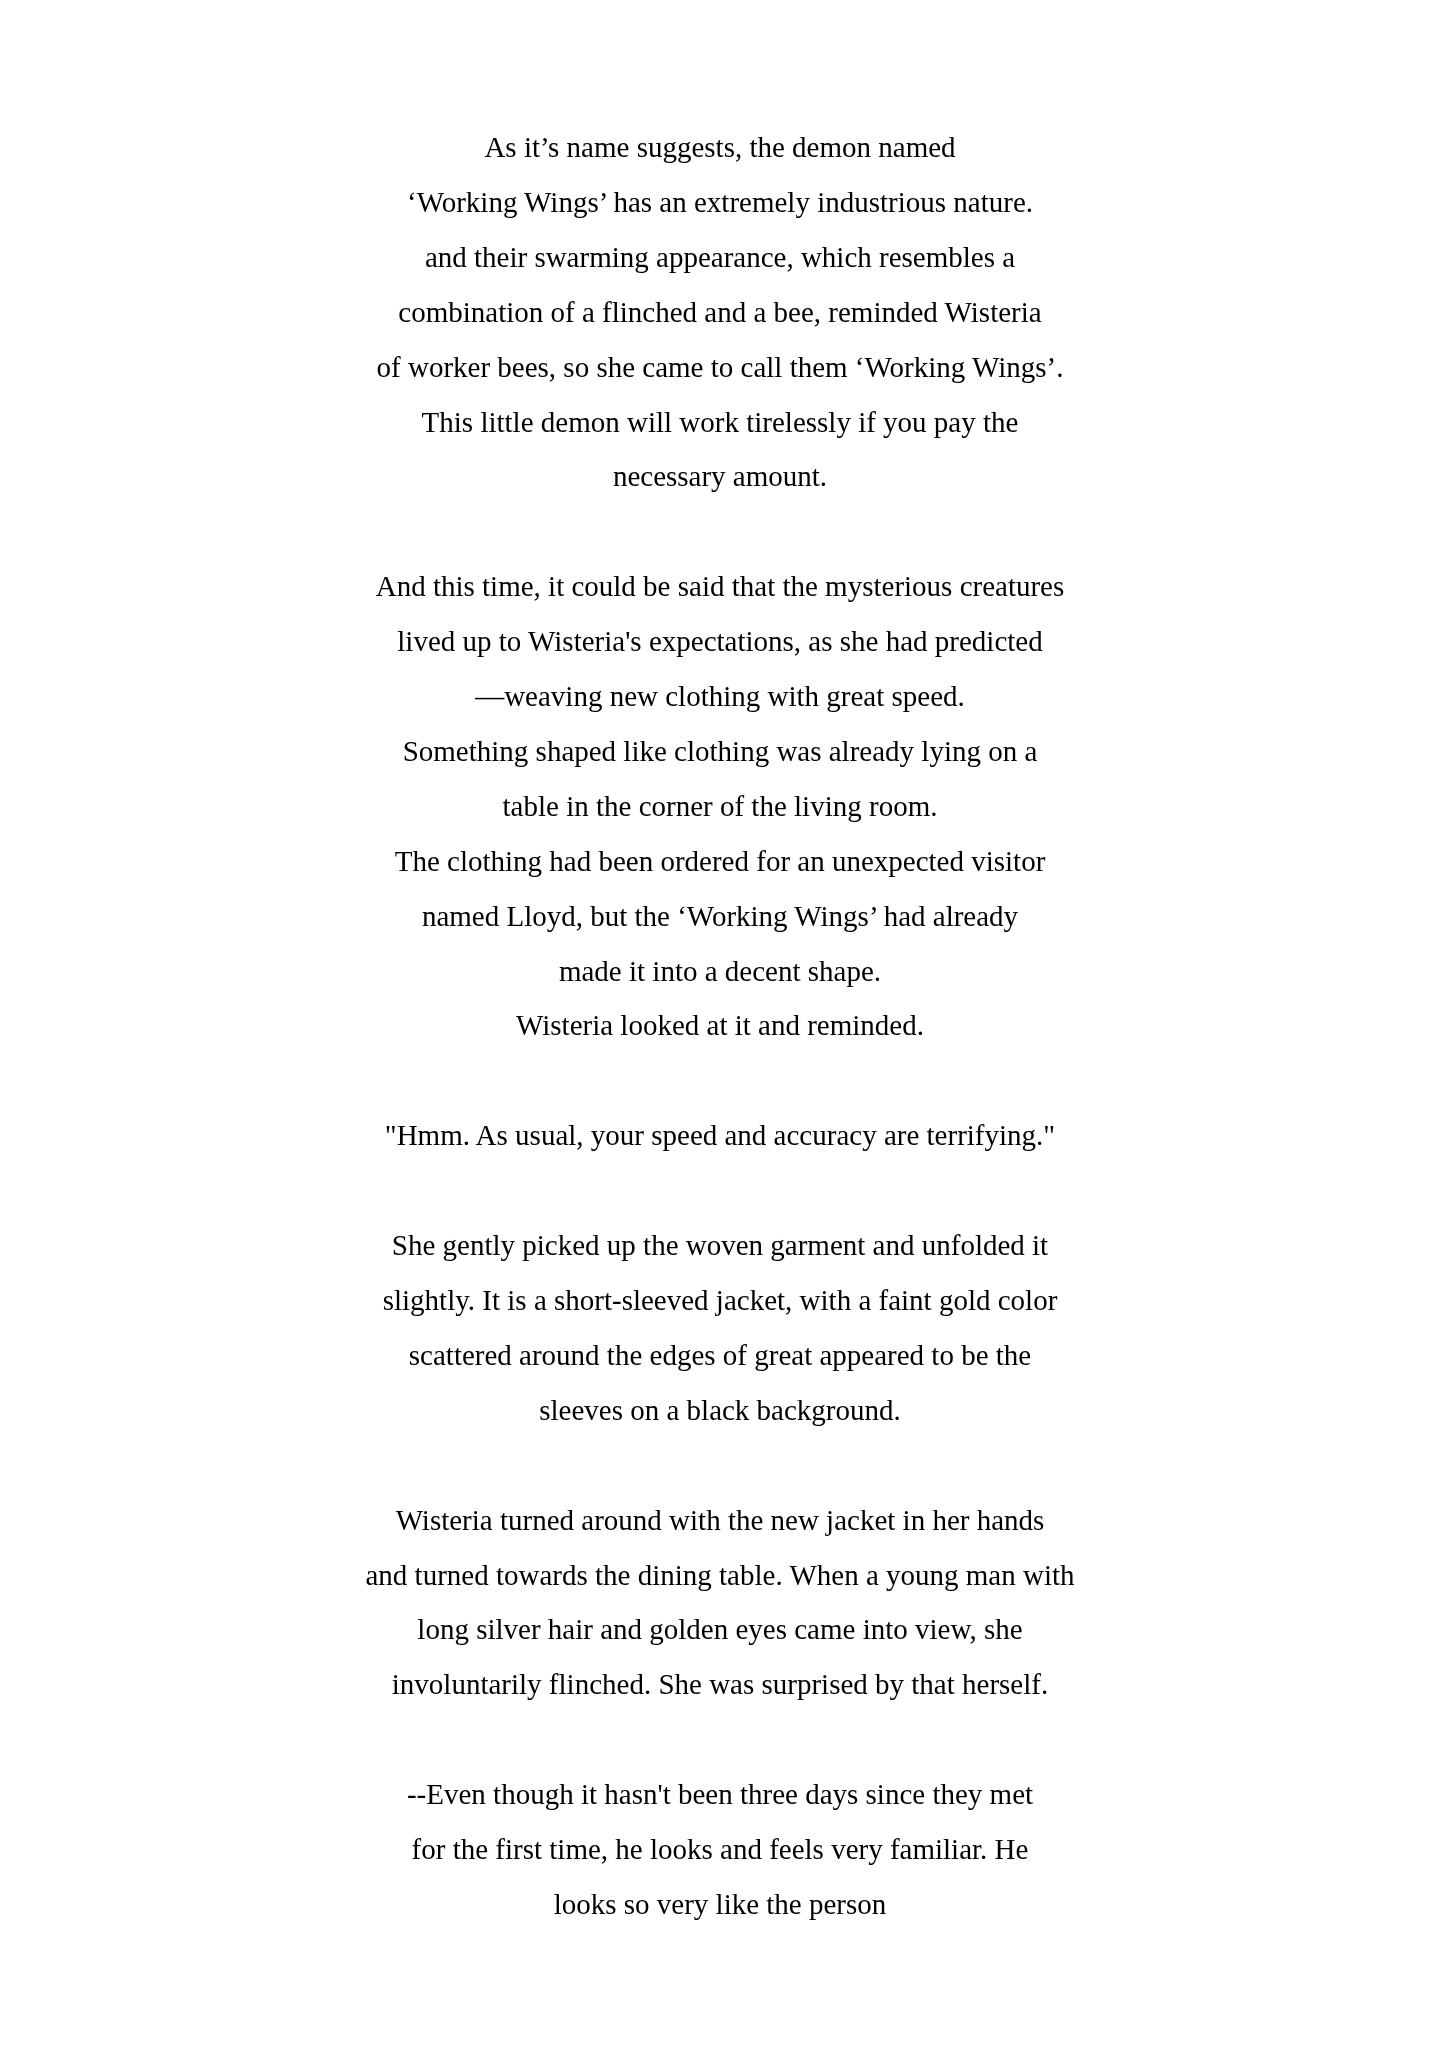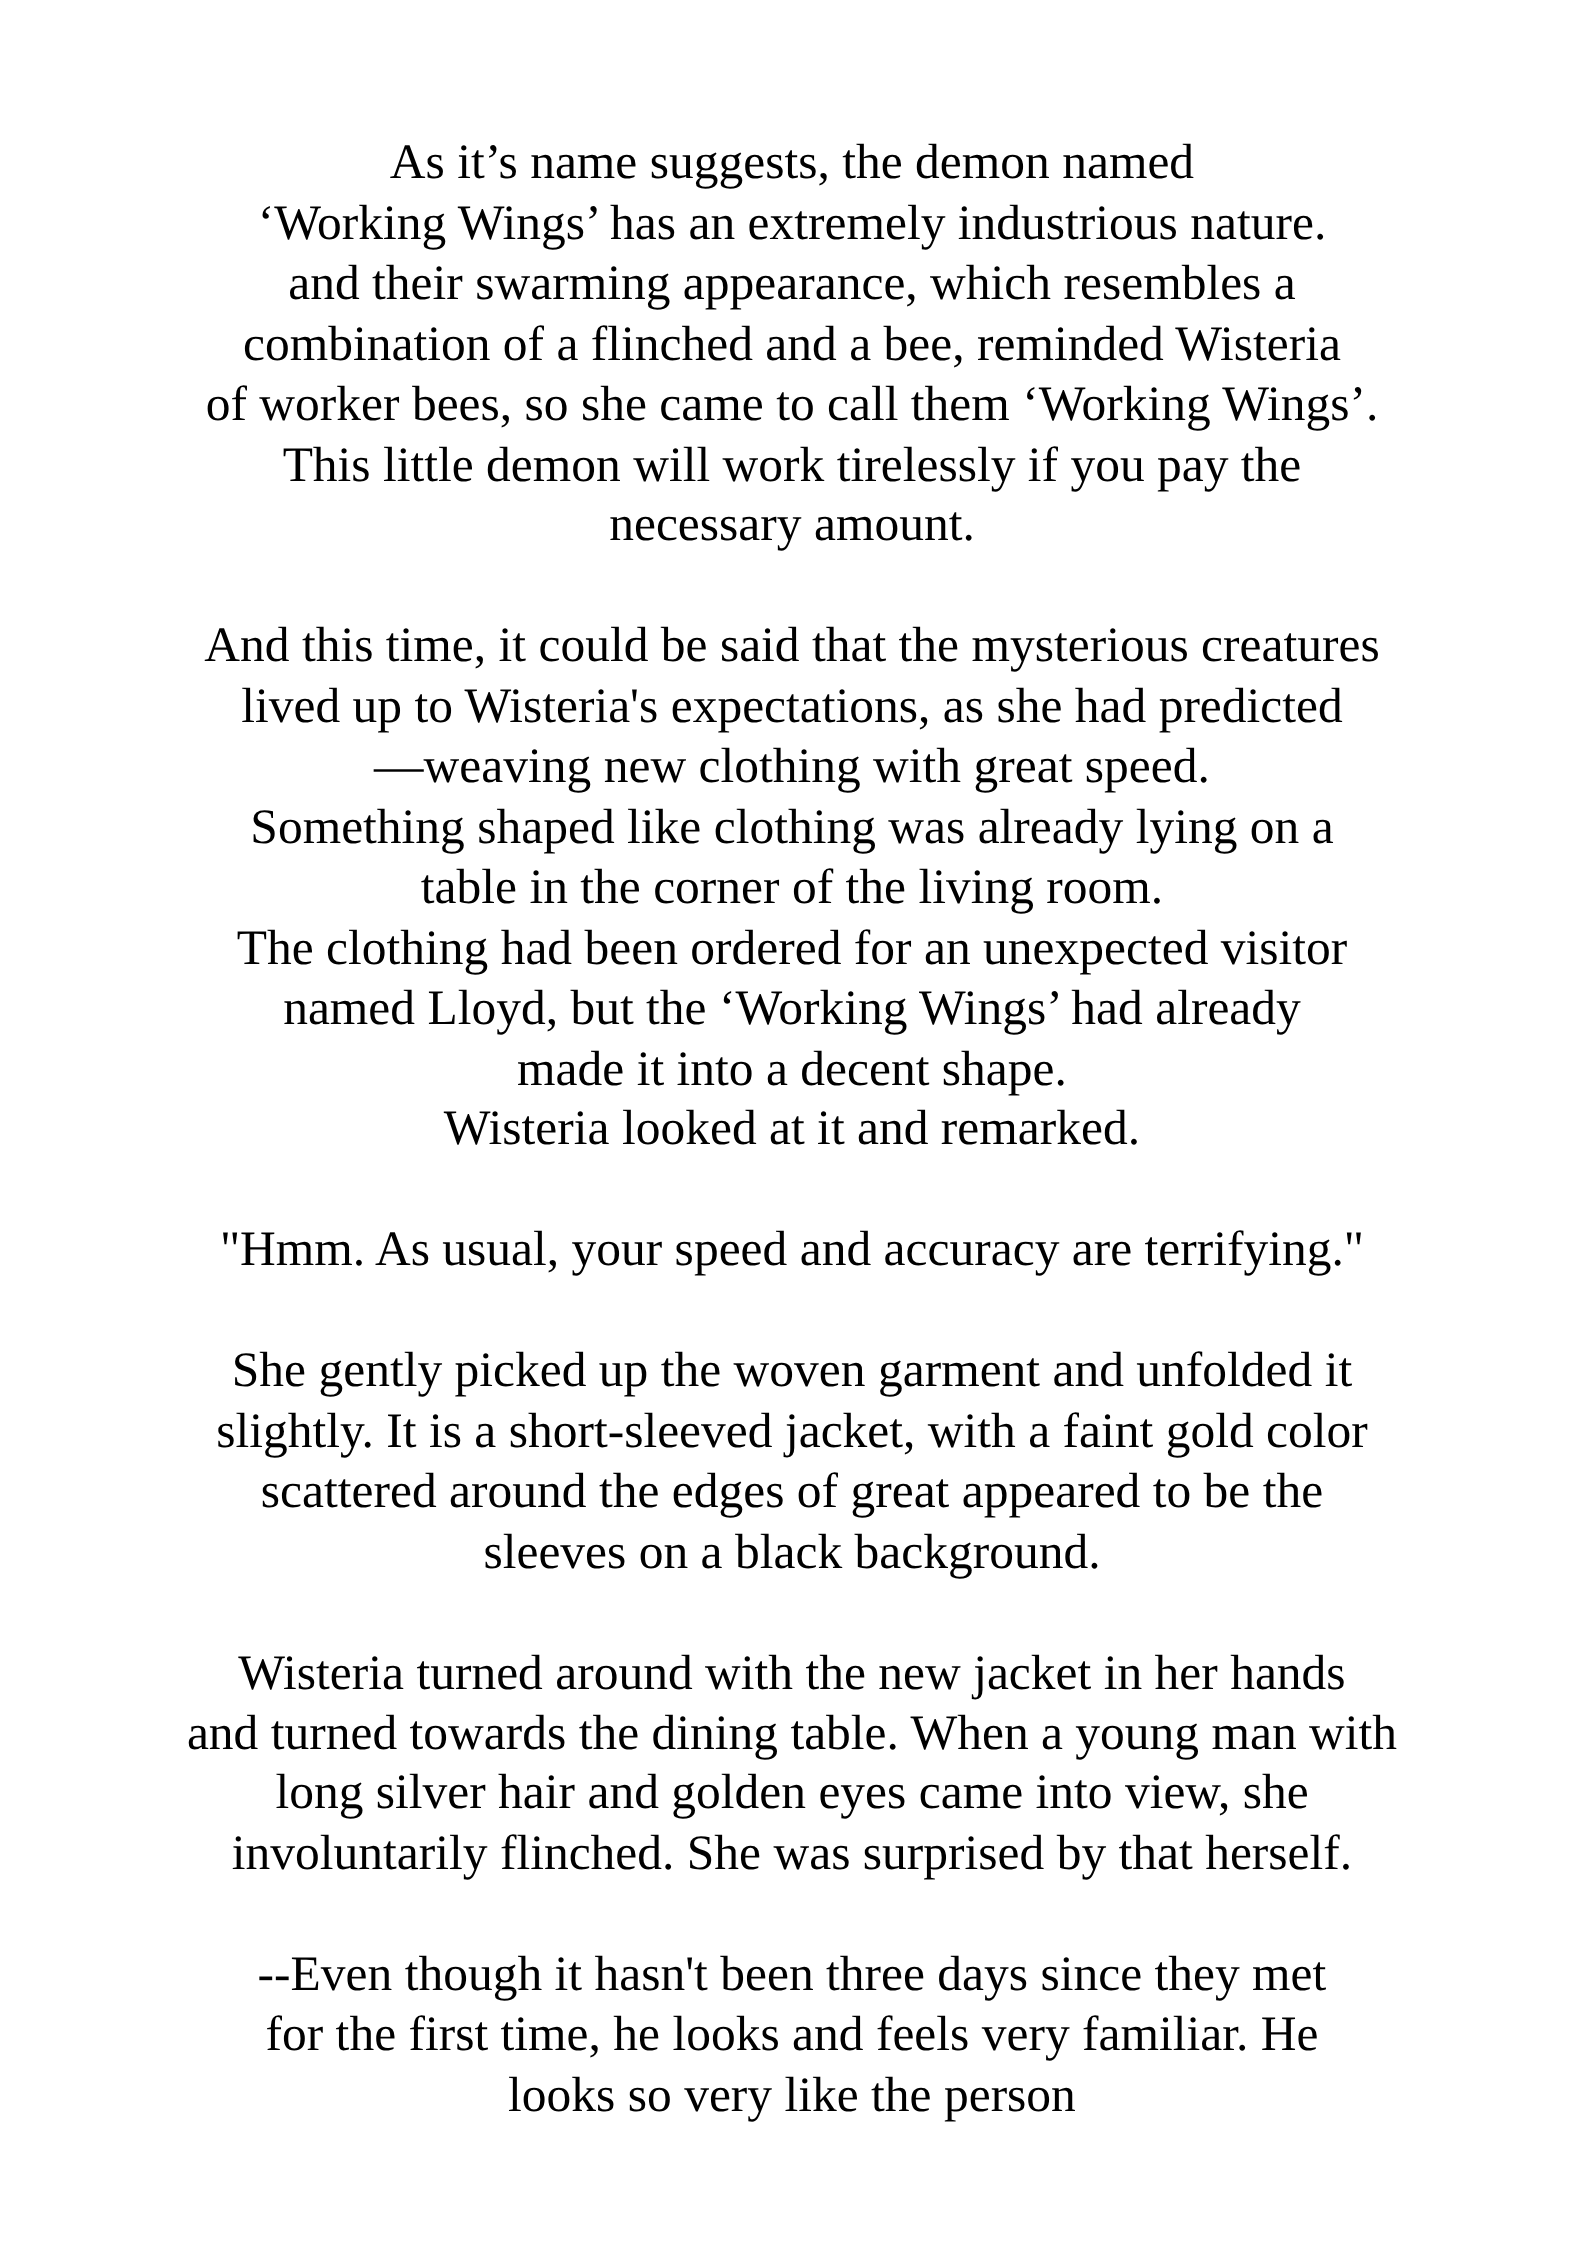--- a/index.html
+++ b/index.html
@@ -13,21 +13,21 @@
       overflow: hidden;
       position: relative;
     }
     .page {
       position: absolute;
       left: 0;
       top: 120px;
       width: 1440px;
       color: #000000;
       font-family: "Liberation Serif", "DejaVu Serif", serif;
-      font-size: 45px;
+      font-size: 29px;
       line-height: 54.9px;
       text-align: center;
     }
     .para {
       margin: 0 0 54.9px 0;
       padding: 0;
     }
     .line {
       display: block;
       white-space: nowrap;
@@ -50,21 +50,21 @@
 
   <p class="para">
     <span class="line">And this time, it could be said that the mysterious creatures</span>
     <span class="line">lived up to Wisteria's expectations, as she had predicted</span>
     <span class="line">—weaving new clothing with great speed.</span>
     <span class="line">Something shaped like clothing was already lying on a</span>
     <span class="line">table in the corner of the living room.</span>
     <span class="line">The clothing had been ordered for an unexpected visitor</span>
     <span class="line">named Lloyd, but the ‘Working Wings’ had already</span>
     <span class="line">made it into a decent shape.</span>
-    <span class="line">Wisteria looked at it and remarked.</span>
+    <span class="line">Wisteria looked at it and reminded.</span>
   </p>
 
   <p class="para">
     <span class="line">"Hmm. As usual, your speed and accuracy are terrifying."</span>
   </p>
 
   <p class="para">
     <span class="line">She gently picked up the woven garment and unfolded it</span>
     <span class="line">slightly. It is a short-sleeved jacket, with a faint gold color</span>
     <span class="line">scattered around the edges of great appeared to be the</span>

